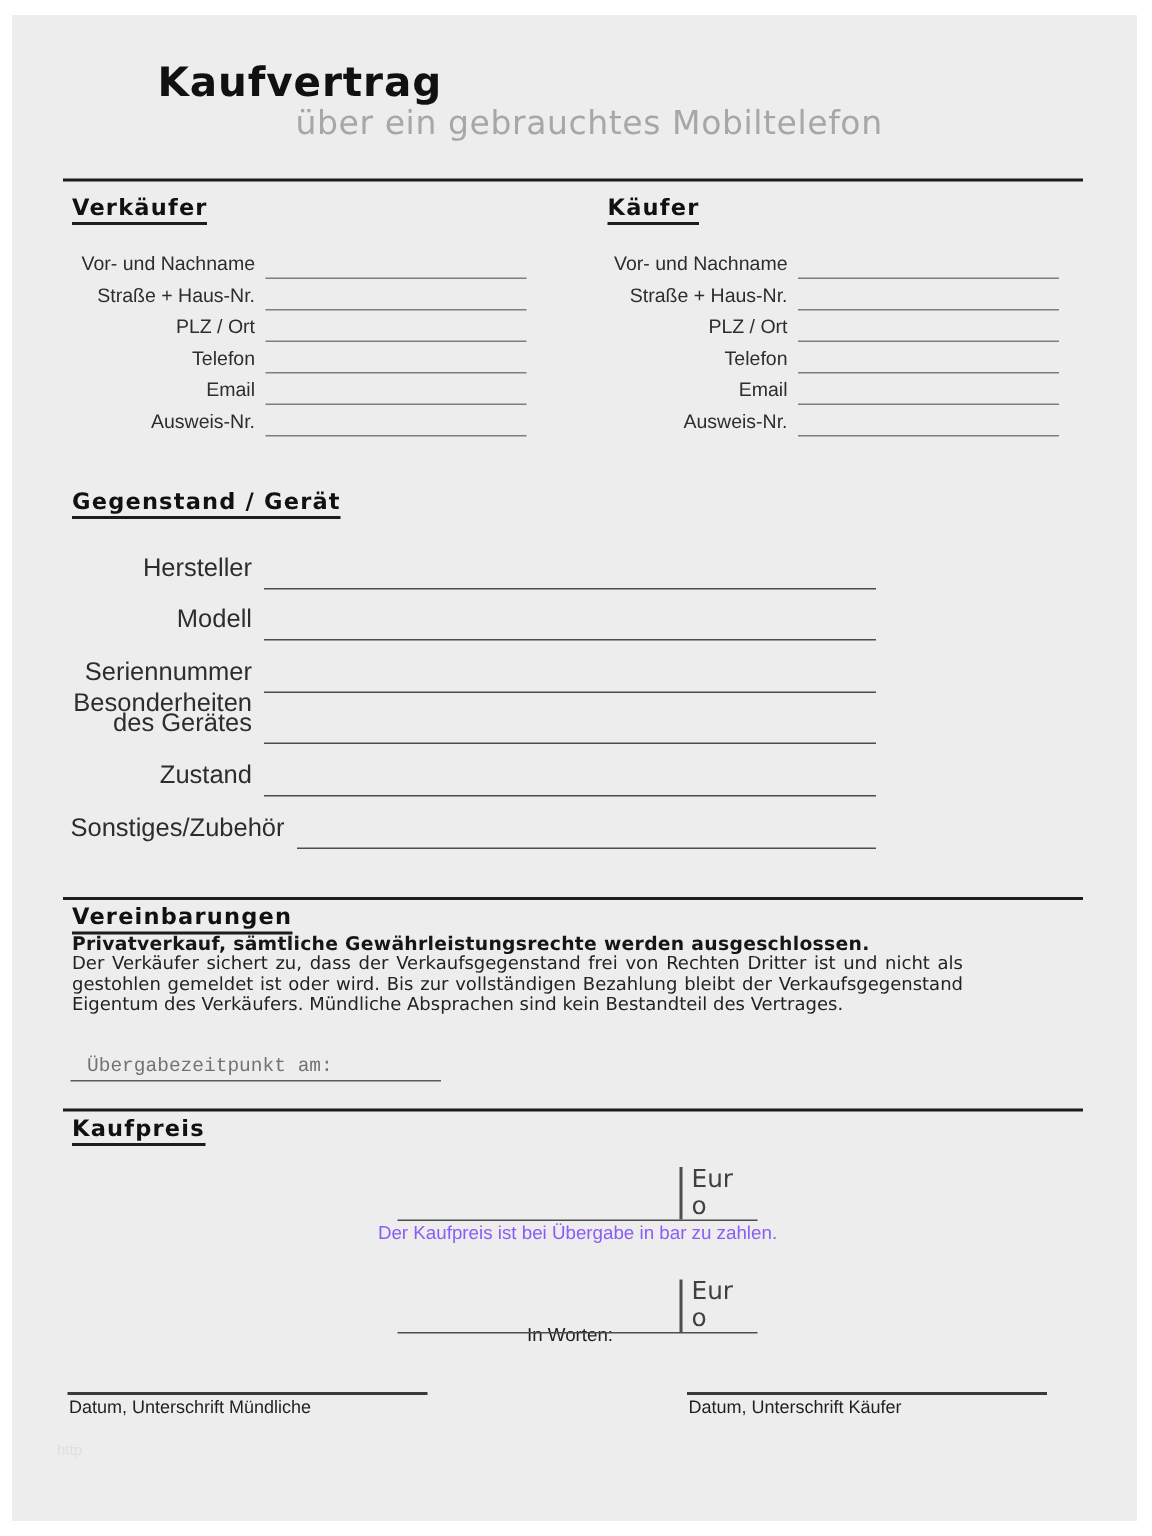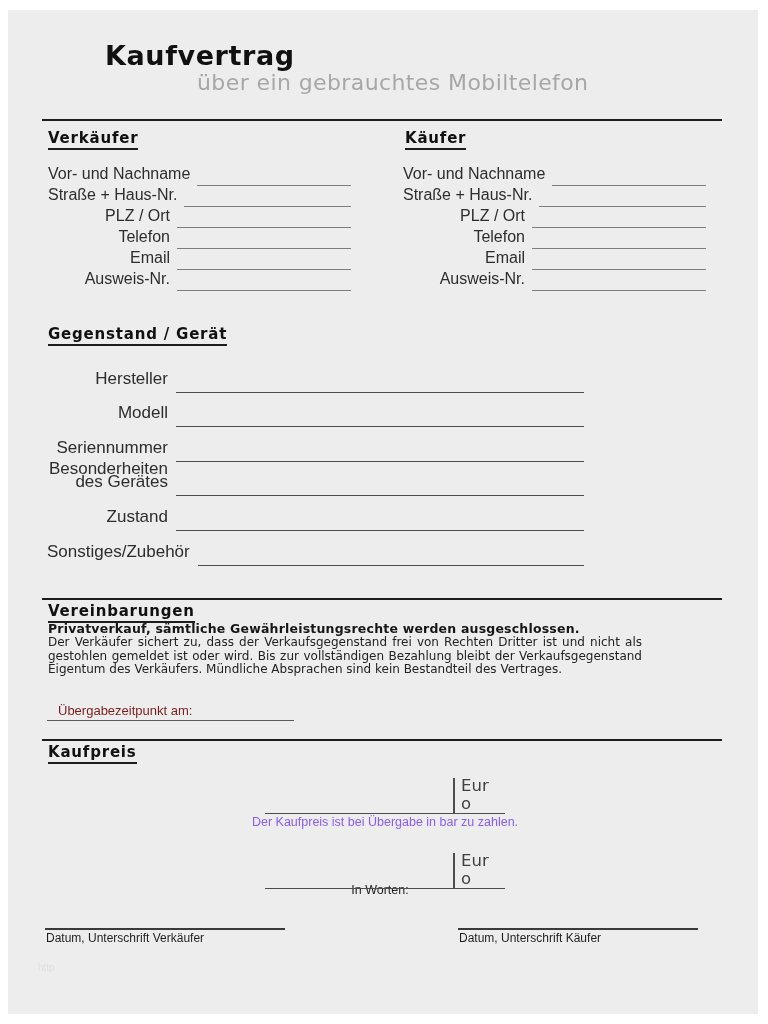--- a/index.html
+++ b/index.html
@@ -34,21 +34,21 @@
     display: inline-block; border-bottom: 2px solid #1d1d1d; padding-bottom: 1px;
   }
 
   
   .party-col { width: 310px; }
   .party-rows { position: absolute; width: 303px; }
   .party-row { height: 21px; display: flex; align-items: flex-end; }
   .party-row .flabel {
     flex: 0 0 122px; text-align: right;
     font-family: "Liberation Sans", sans-serif;
-    font-size: 16px; color: #2d2d2d; padding-bottom: 3px;
+    font-size: 13px; color: #2d2d2d; padding-bottom: 3px;
     white-space: nowrap;
   }
   .party-row .fline {
     width: 174px; margin-left: 7px;
     border-bottom: 1.5px solid #7e7e7e; height: 100%;
   }
 
   
   .device-rows { position: absolute; left: 39px; top: 348px; width: 537px; }
   .device-row { height: 34.6px; display: flex; align-items: flex-end; }
@@ -64,22 +64,22 @@
 
   .bold-clause {
     left: 40px; top: 611px; width: 600px;
     font-size: 12.5px; font-weight: bold; letter-spacing: 0.2px; color: #161616;
   }
   .agree-body {
     left: 40px; top: 626px; width: 594px;
     font-size: 12px; line-height: 13.5px; text-align: justify; color: #222222;
   }
   .handover-label {
-    left: 50px; top: 693px; font-size: 13px; color: #7f1d1d;
-    font-family: Liberation Sans, sans-serif;
+    left: 50px; top: 693px; font-size: 13px; color: #737373;
+    font-family: Liberation Mono, monospace;
   }
   .handover-line {
     left: 39px; top: 710px; width: 247px; height: 0;
     border-top: 1.5px solid #5a5a5a;
   }
 
   .price-group {
     left: 257px; width: 240px; height: 35px;
     border-bottom: 1.5px solid #4d4d4d;
   }
@@ -256,19 +256,19 @@
     <div class="abs in-words">In Worten:</div>
     <div class="abs price-group" style="top:843px">
       <div class="vbar"></div>
       <div class="euro">
         <span>Eur</span>
           <span>o</span>
       </div>
     </div>
 
     <div class="abs sig-line" style="left:37px"></div>
-    <div class="abs sig-label" style="left:38px">Datum, Unterschrift Verkäufer</div>
+    <div class="abs sig-label" style="left:38px">Datum, Unterschrift Mündliche</div>
     <div class="abs sig-line" style="left:450px"></div>
     <div class="abs sig-label" style="left:451px">Datum, Unterschrift Käufer</div>
 
     <div class="abs watermark">http</div>
   </div>
 </div>
 
 </body></html>

